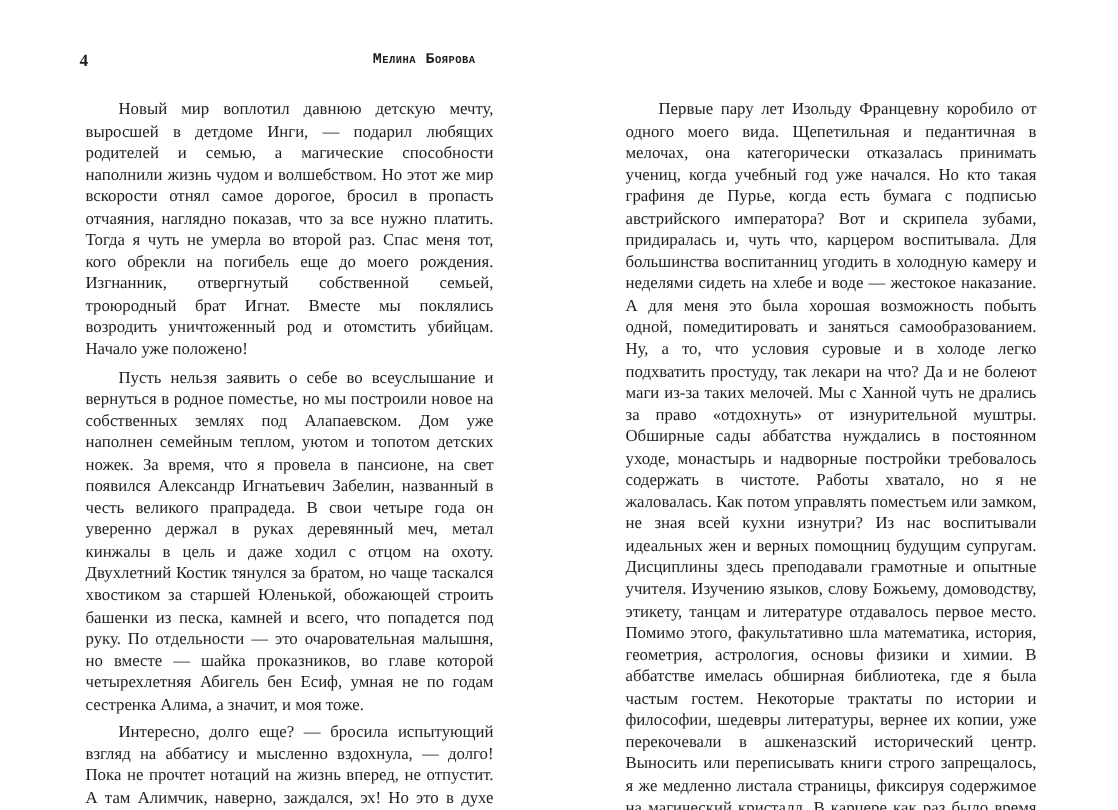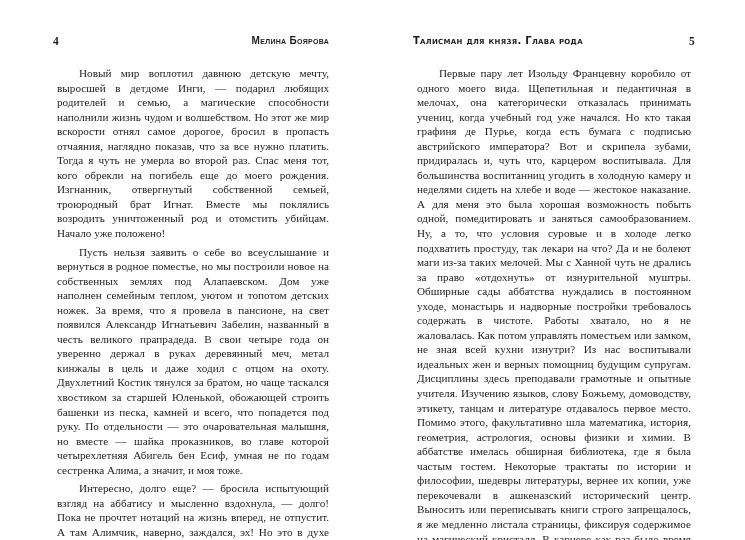--- a/index.html
+++ b/index.html
@@ -9,21 +9,21 @@
   }
   .page { position: absolute; top: 0; height: 540px; }
   .page.left { left: 53px; width: 280px; }
   .page.right { left: 413px; width: 282px; }
   .header {
     position: absolute; top: 35px; left: 0; right: 0; height: 14px;
     font-size: 11px; font-weight: bold; letter-spacing: 0.2px;
   }
   .header .num { position: absolute; top: 0; font-size: 11.5px; }
   .page.left .header .num { left: 0; }
-  .page.left .header .run { position: absolute; right: 4px; top: 0; font-variant: small-caps; font-family: Liberation Sans, sans-serif; font-size: 10px; letter-spacing: 0.3px; }
+  .page.left .header .run { position: absolute; right: 16px; top: 0; font-variant: small-caps; font-family: Liberation Mono, monospace; font-size: 10px; letter-spacing: 0.3px; }
   .page.right .header .num { right: 0; }
   .page.right .header .run { position: absolute; left: 0; top: 0; font-variant: small-caps; font-family: "DejaVu Sans", sans-serif; font-size: 10px; letter-spacing: 0.3px; }
   .body {
     position: absolute; top: 62px; left: 0; right: 0;
     font-size: 11.2px; line-height: 14.55px; text-align: justify; hyphens: manual;
   }
   .body p { margin: 4px; text-indent: 22px; }
 </style>
 </head>
 <body>
@@ -34,21 +34,17 @@
     <span class="run">Мелина Боярова</span>
   </div>
   <div class="body">
     <p>Новый мир воплотил давнюю детскую мечту, выросшей в детдоме Инги, — подарил любящих родителей и семью, а магические способности наполнили жизнь чудом и волшебством. Но этот же мир вскорости отнял самое дорогое, бросил в пропасть отчаяния, наглядно показав, что за все нужно платить. Тогда я чуть не умерла во второй раз. Спас меня тот, кого обрекли на погибель еще до моего рождения. Изгнанник, отвергнутый собственной семьей, троюродный брат Игнат. Вместе мы поклялись возродить уничтоженный род и отомстить убийцам. Начало уже положено!</p>
     <p>Пусть нельзя заявить о себе во всеуслышание и вернуться в родное поместье, но мы построили новое на собственных землях под Алапаевском. Дом уже наполнен семейным теплом, уютом и топотом детских ножек. За время, что я провела в пансионе, на свет появился Александр Игнатьевич Забелин, названный в честь великого прапрадеда. В свои четыре года он уверенно держал в руках деревянный меч, метал кинжалы в цель и даже ходил с отцом на охоту. Двухлетний Костик тянулся за братом, но чаще таскался хвостиком за старшей Юленькой, обожающей строить башенки из песка, камней и всего, что попадется под руку. По отдельности — это очаровательная малышня, но вместе — шайка проказников, во главе которой четырехлетняя Абигель бен Есиф, умная не по годам сестренка Алима, а значит, и моя тоже.</p>
     <p>Интересно, долго еще? — бросила испытующий взгляд на аббатису и мысленно вздохнула, — долго! Пока не прочтет нотаций на жизнь вперед, не отпустит. А там Алимчик, наверно, заждался, эх! Но это в духе Изольды Францевны — демонстрировать мнимую власть. Мнимую, потому что за воротами Альтернбургского пансиона она — старая дева из захудалого графского рода. Некоторые воспитанницы повыше рангом будут, побогаче и повлиятельнее. Но ничего не поделаешь! Здесь нет сословий или привилегий — все равны. Женский пансион в Альтернбурге считался лучшим, недаром наш выбор пал на это заведение.</p>
   </div>
 </div>
 
 <div class="page right">
-  <div class="header">
-    <span class="run">Талисман для князя. Глава рода</span>
-    <span class="num">5</span>
-  </div>
   <div class="body">
     <p>Первые пару лет Изольду Францевну коробило от одного моего вида. Щепетильная и педантичная в мелочах, она категорически отказалась принимать учениц, когда учебный год уже начался. Но кто такая графиня де Пурье, когда есть бумага с подписью австрийского императора? Вот и скрипела зубами, придиралась и, чуть что, карцером воспитывала. Для большинства воспитанниц угодить в холодную камеру и неделями сидеть на хлебе и воде — жестокое наказание. А для меня это была хорошая возможность побыть одной, помедитировать и заняться самообразованием. Ну, а то, что условия суровые и в холоде легко подхватить простуду, так лекари на что? Да и не болеют маги из-за таких мелочей. Мы с Ханной чуть не дрались за право «отдохнуть» от изнурительной муштры. Обширные сады аббатства нуждались в постоянном уходе, монастырь и надворные постройки требовалось содержать в чистоте. Работы хватало, но я не жаловалась. Как потом управлять поместьем или замком, не зная всей кухни изнутри? Из нас воспитывали идеальных жен и верных помощниц будущим супругам. Дисциплины здесь преподавали грамотные и опытные учителя. Изучению языков, слову Божьему, домоводству, этикету, танцам и литературе отдавалось первое место. Помимо этого, факультативно шла математика, история, геометрия, астрология, основы физики и химии. В аббатстве имелась обширная библиотека, где я была частым гостем. Некоторые трактаты по истории и философии, шедевры литературы, вернее их копии, уже перекочевали в ашкеназский исторический центр. Выносить или переписывать книги строго запрещалось, я же медленно листала страницы, фиксируя содержимое на магический кристалл. В карцере как раз было время вдумчиво почитать новый материал, запомнить или усвоить недостающие знания. Когда кристалл заполнялся или сведения становились ненужными, передавала его Егорке, пристроившимся в близлежащей деревеньке, откуда раз в неделю поставляли продукты.</p>
 
   </div>
 </div>
 
 </body></html>

